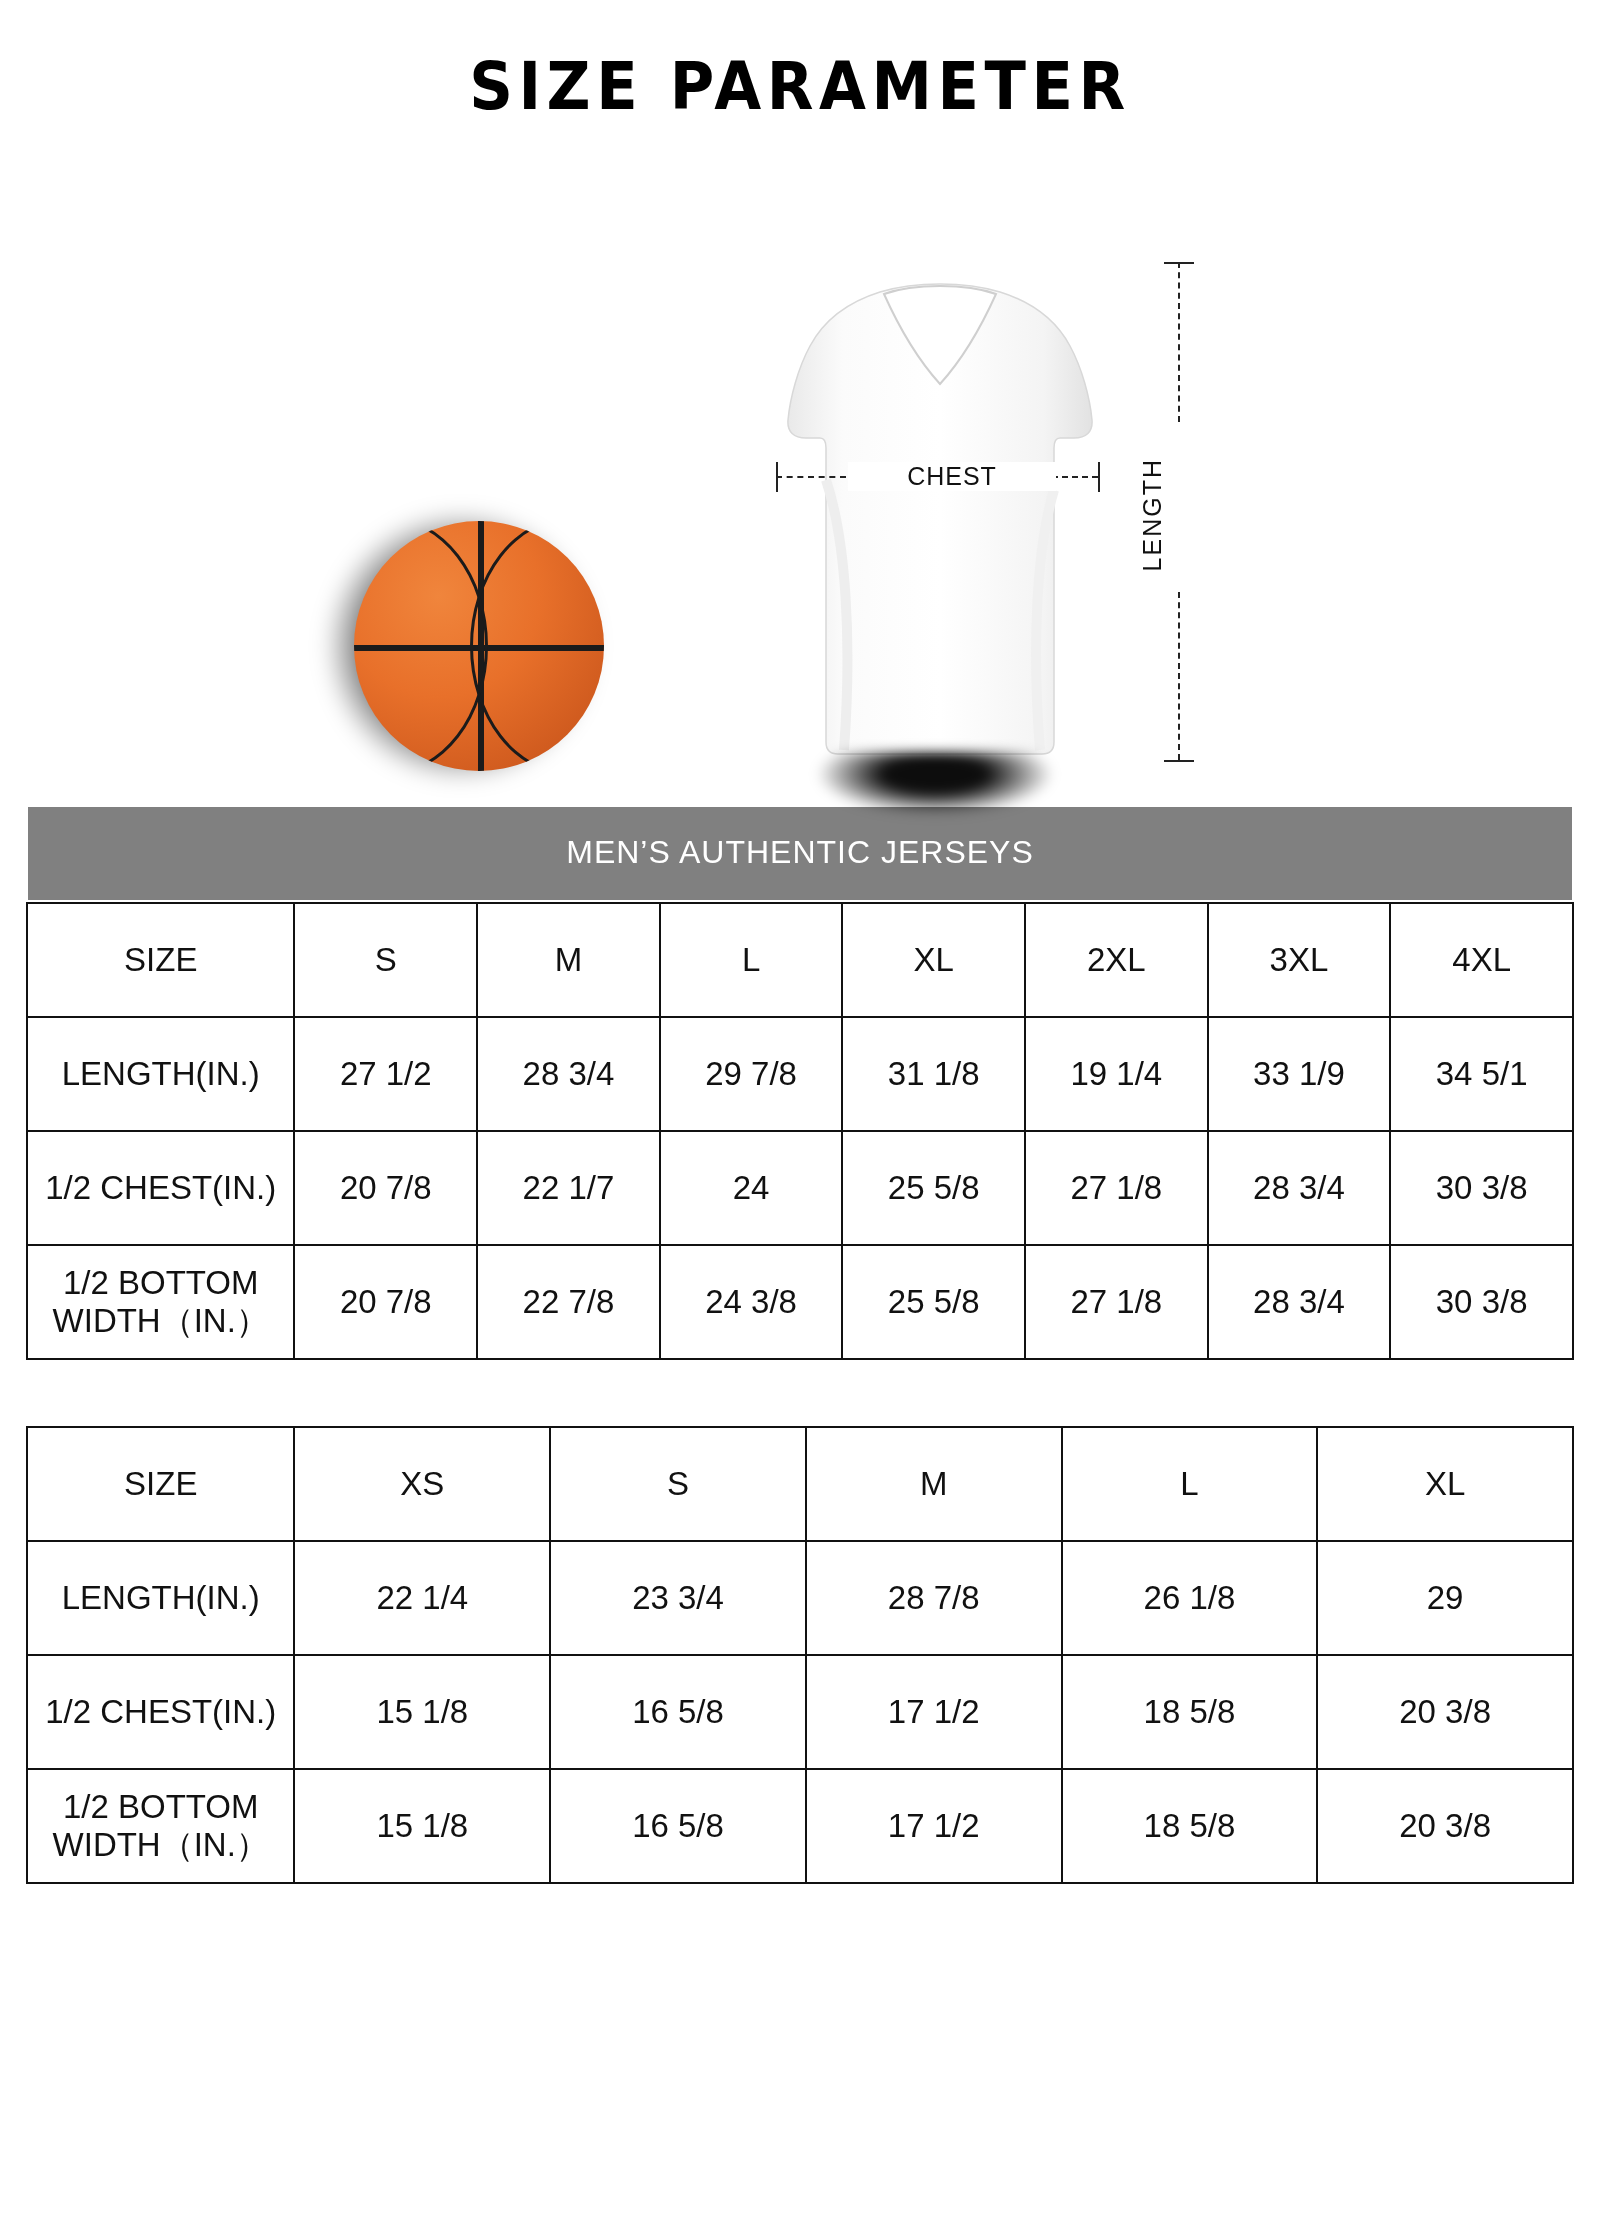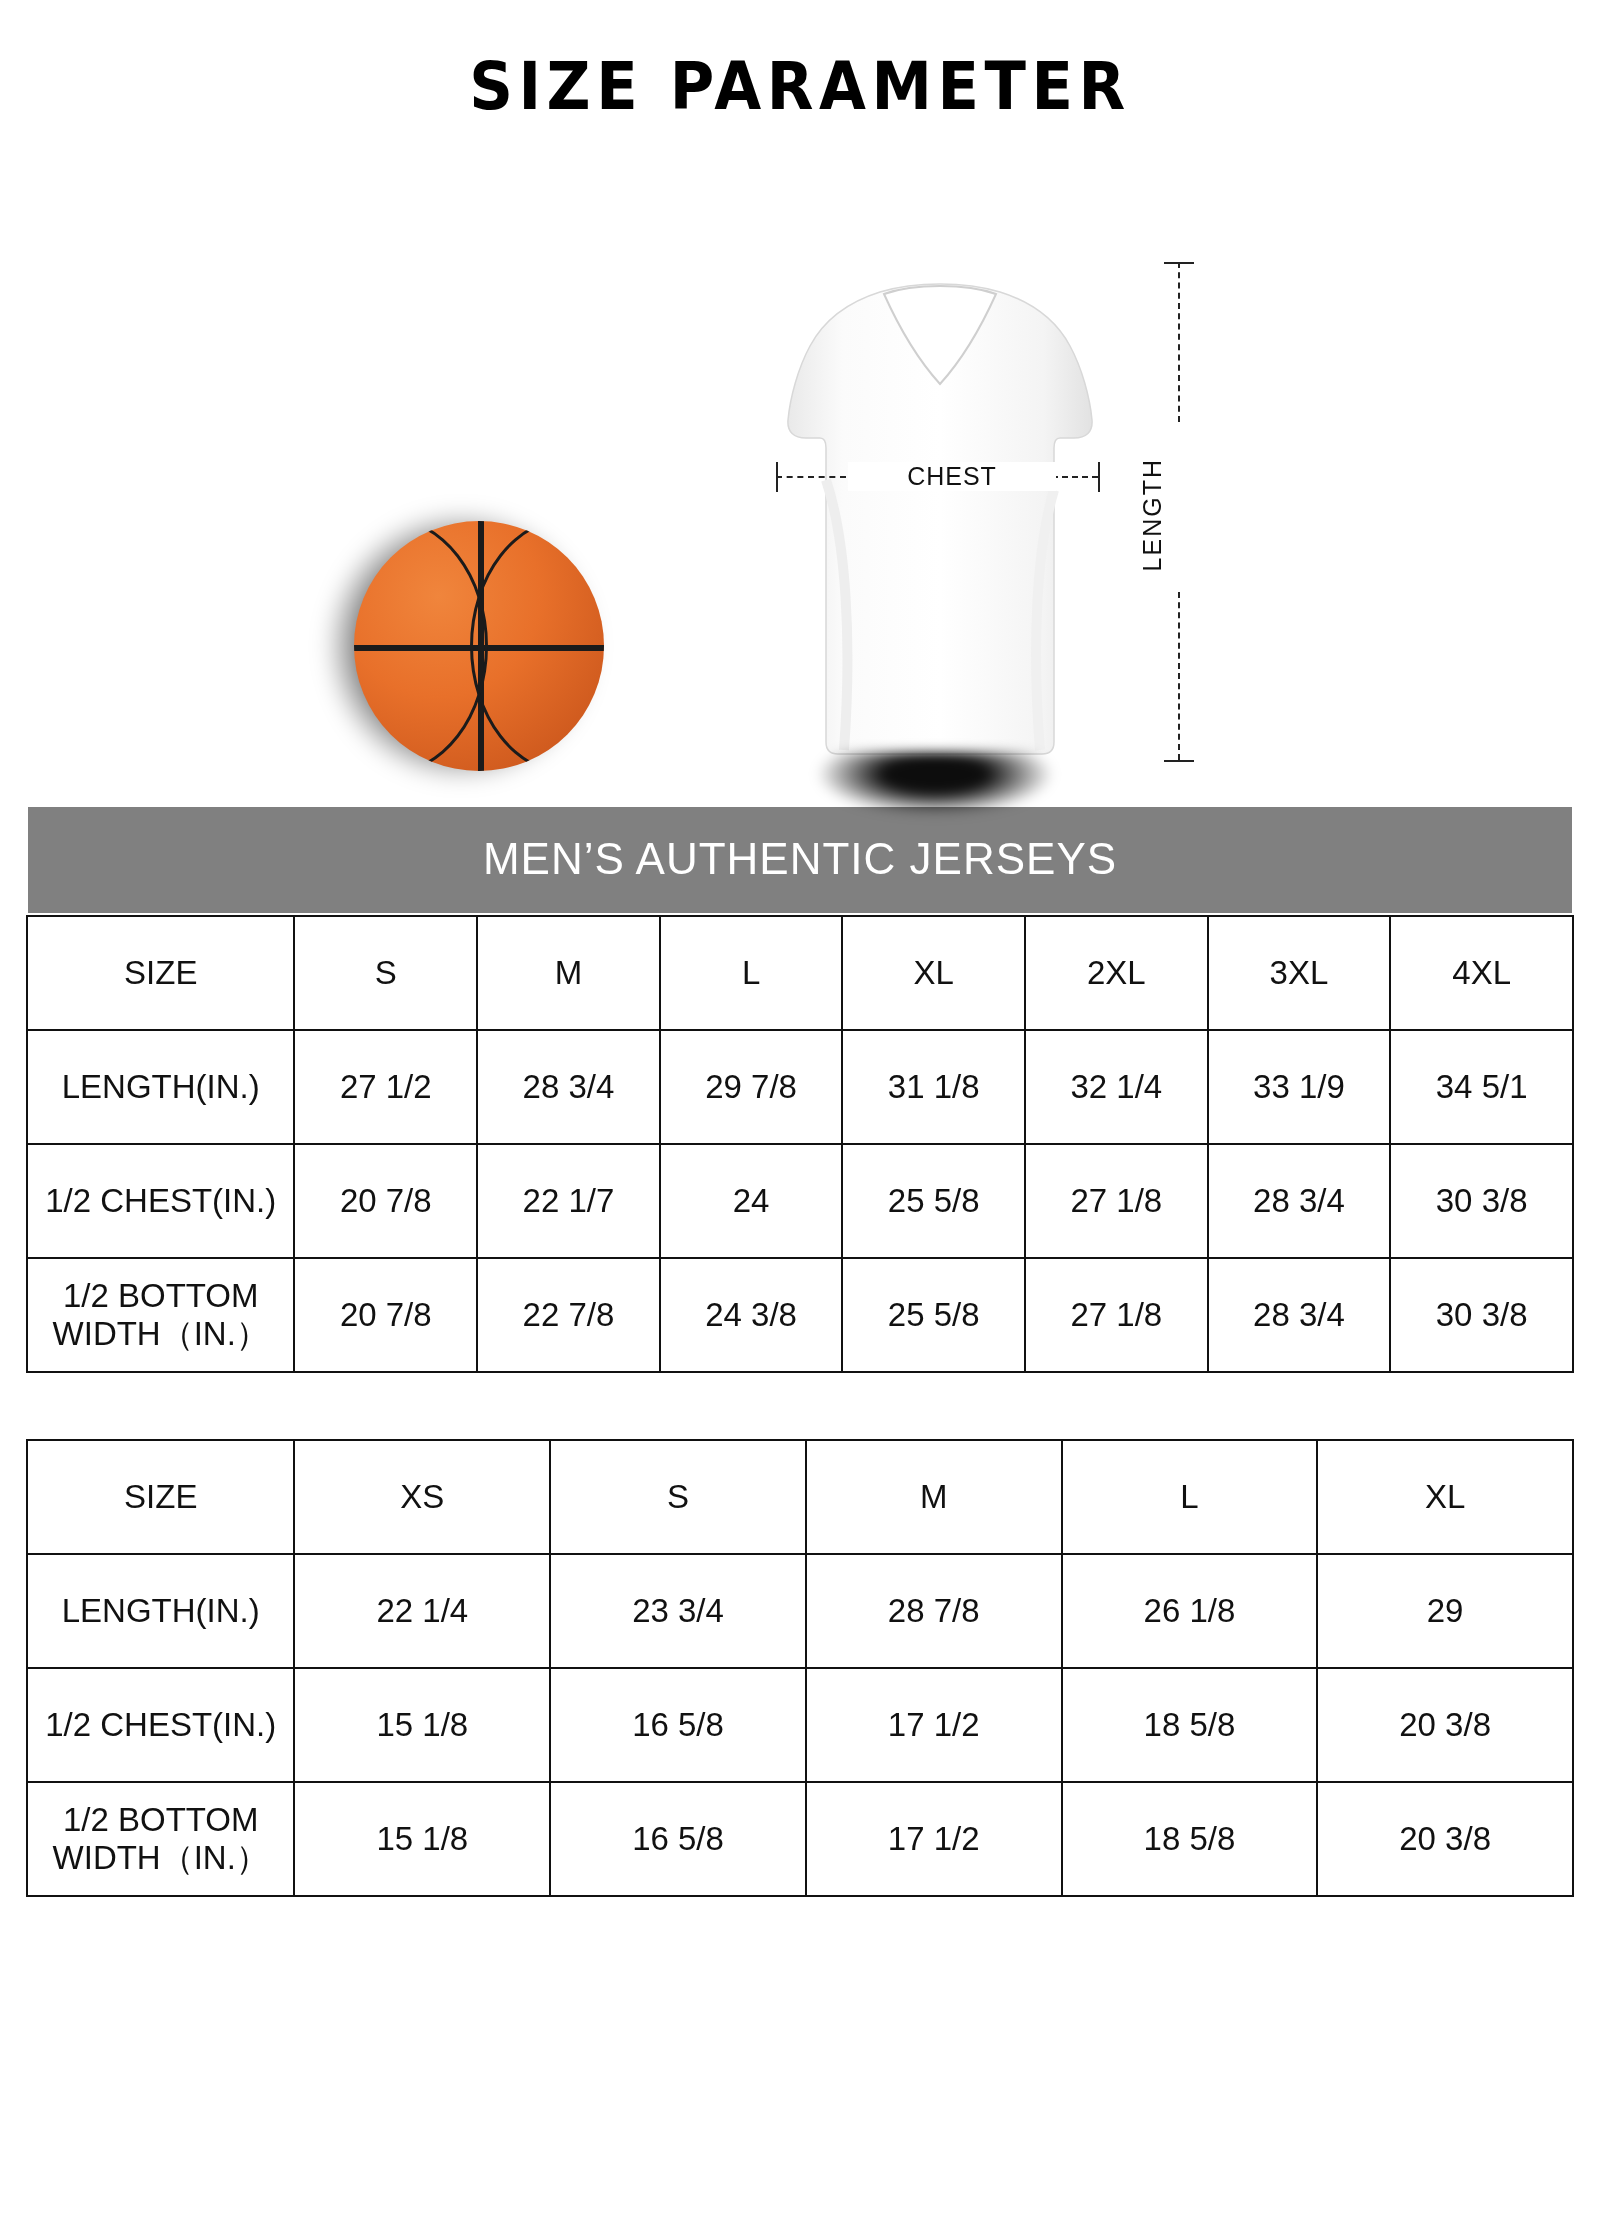--- a/index.html
+++ b/index.html
@@ -186,21 +186,21 @@
   
   .table-block {
     margin: 0 26px 0 26px;
   }
   .table-block.second { margin-top: 66px; }
 
   .band {
     background: #808080;
     color: #ffffff;
     text-align: center;
-    font-size: 44px;
+    font-size: 32px;
     letter-spacing: 1px;
     padding: 27px 0 29px 0;
     border: 2px solid #ffffff;
     box-sizing: border-box;
   }
 
   table.size-table {
     width: 100%;
     border-collapse: collapse;
     table-layout: fixed;
@@ -315,21 +315,21 @@
         <td>2XL</td>
         <td>3XL</td>
         <td>4XL</td>
       </tr>
       <tr>
         <td class="rowhead">LENGTH(IN.)</td>
         <td>27 1/2</td>
         <td>28 3/4</td>
         <td>29 7/8</td>
         <td>31 1/8</td>
-        <td>32 1/4</td>
+        <td>19 1/4</td>
         <td>33 1/9</td>
         <td>34 5/1</td>
       </tr>
       <tr>
         <td class="rowhead">1/2 CHEST(IN.)</td>
         <td>20 7/8</td>
         <td>22 1/7</td>
         <td>24</td>
         <td>25 5/8</td>
         <td>27 1/8</td>

